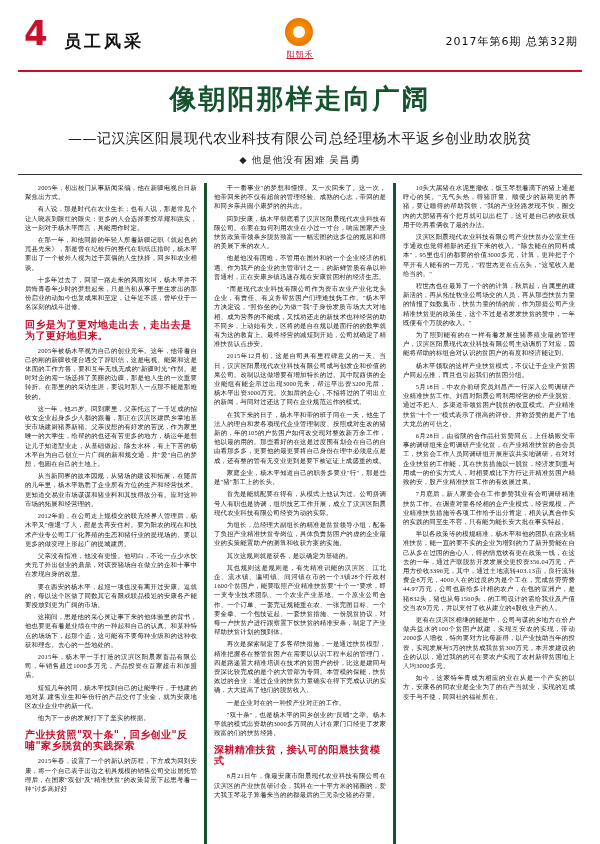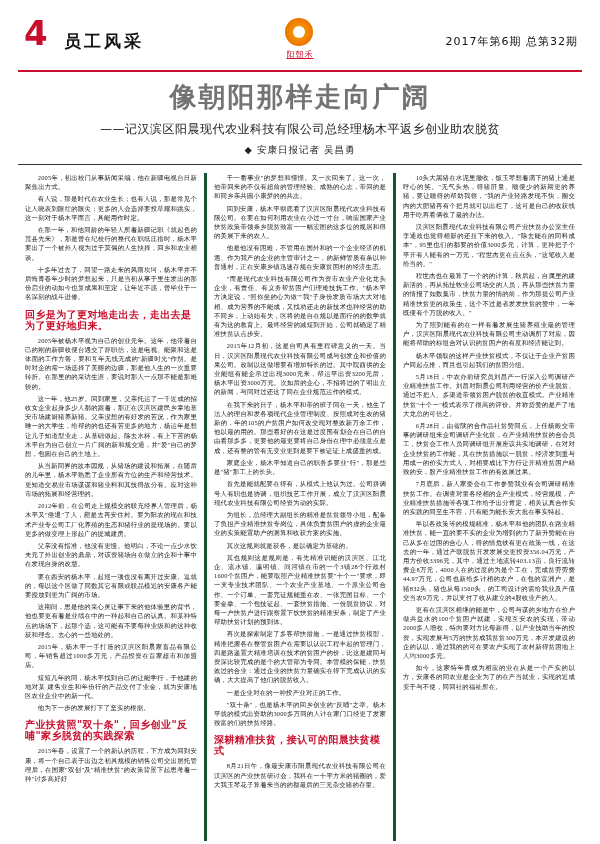--- a/index.html
+++ b/index.html
@@ -93,32 +93,32 @@
     letter-spacing: 1px;
     margin-left: 44px;
   }
 
   
   .headline-block {
     margin: 10px 18px 0 18px;
     text-align: center;
   }
   .headline {
-    font-family: Liberation Mono, monospace;
+    font-family: Liberation Sans, sans-serif;
     font-weight: bold;
     font-size: 27px;
     letter-spacing: 2px;
-    color: #737373;
+    color: #14532d;
     line-height: 34px;
   }
   .subheadline {
     font-family: "DejaVu Sans", sans-serif;
-    font-size: 12px;
+    font-size: 14px;
     color: #222;
-    margin-top: 5px;
+    margin-top: 14px;
     letter-spacing: 0.5px;
   }
   .byline {
     font-family: "DejaVu Sans", sans-serif;
     font-size: 9.5px;
     color: #222;
     margin-top: 6px;
     letter-spacing: 1px;
   }
   .headline-rule {
@@ -175,21 +175,21 @@
           <div class="ring"></div>
         </div>
       <div class="logo-text">阳朝禾</div>
     </div>
     <div class="issue-info">2017年第6期  总第32期</div>
   </div>
 
   <div class="headline-block">
     <div class="headline">像朝阳那样走向广阔</div>
     <div class="subheadline">——记汉滨区阳晨现代农业科技有限公司总经理杨木平返乡创业助农脱贫</div>
-    <div class="byline">◆ 安康日报记者    吴昌勇</div>
+    <div class="byline">◆ 他是他没有困难    吴昌勇</div>
     <div class="headline-rule"></div>
   </div>
 
   <div class="columns" id="columns">
       <div class="col">
         <p class="body">2005年，初出校门从事新闻采编，他在新疆电视台日新聚焦出方式。</p>
         <p class="body">有人说，那是时代在农业生长；也有人说，那是常见个让人晓表到眼红的眼尖；更多的人会选择要投草耀和跳实，这一刻对于杨木平而言，具能用作时定。</p>
         <p class="body">在那一年，和他同龄的年轻人所着新疆记职《就起色的荒县先来》，那是曾在纪校行的整代在职纸庄措时，杨木平要出了一个被外人视为过于莫偶的人生抉择，回乡和农业相谈。</p>
         <p class="body">十多年过去了，回望一路走来的风雨坎坷，杨木平并不后悔青春年少时的梦想起来，只是当初从事于里生发出的那份启业的动如今也复成果和至定，让年近不惑，曾毕业于一名深刻的战斗进修。</p>
         <h3 class="subhead">回乡是为了更对地走出去，走出去是为了更好地归来。</h3>

